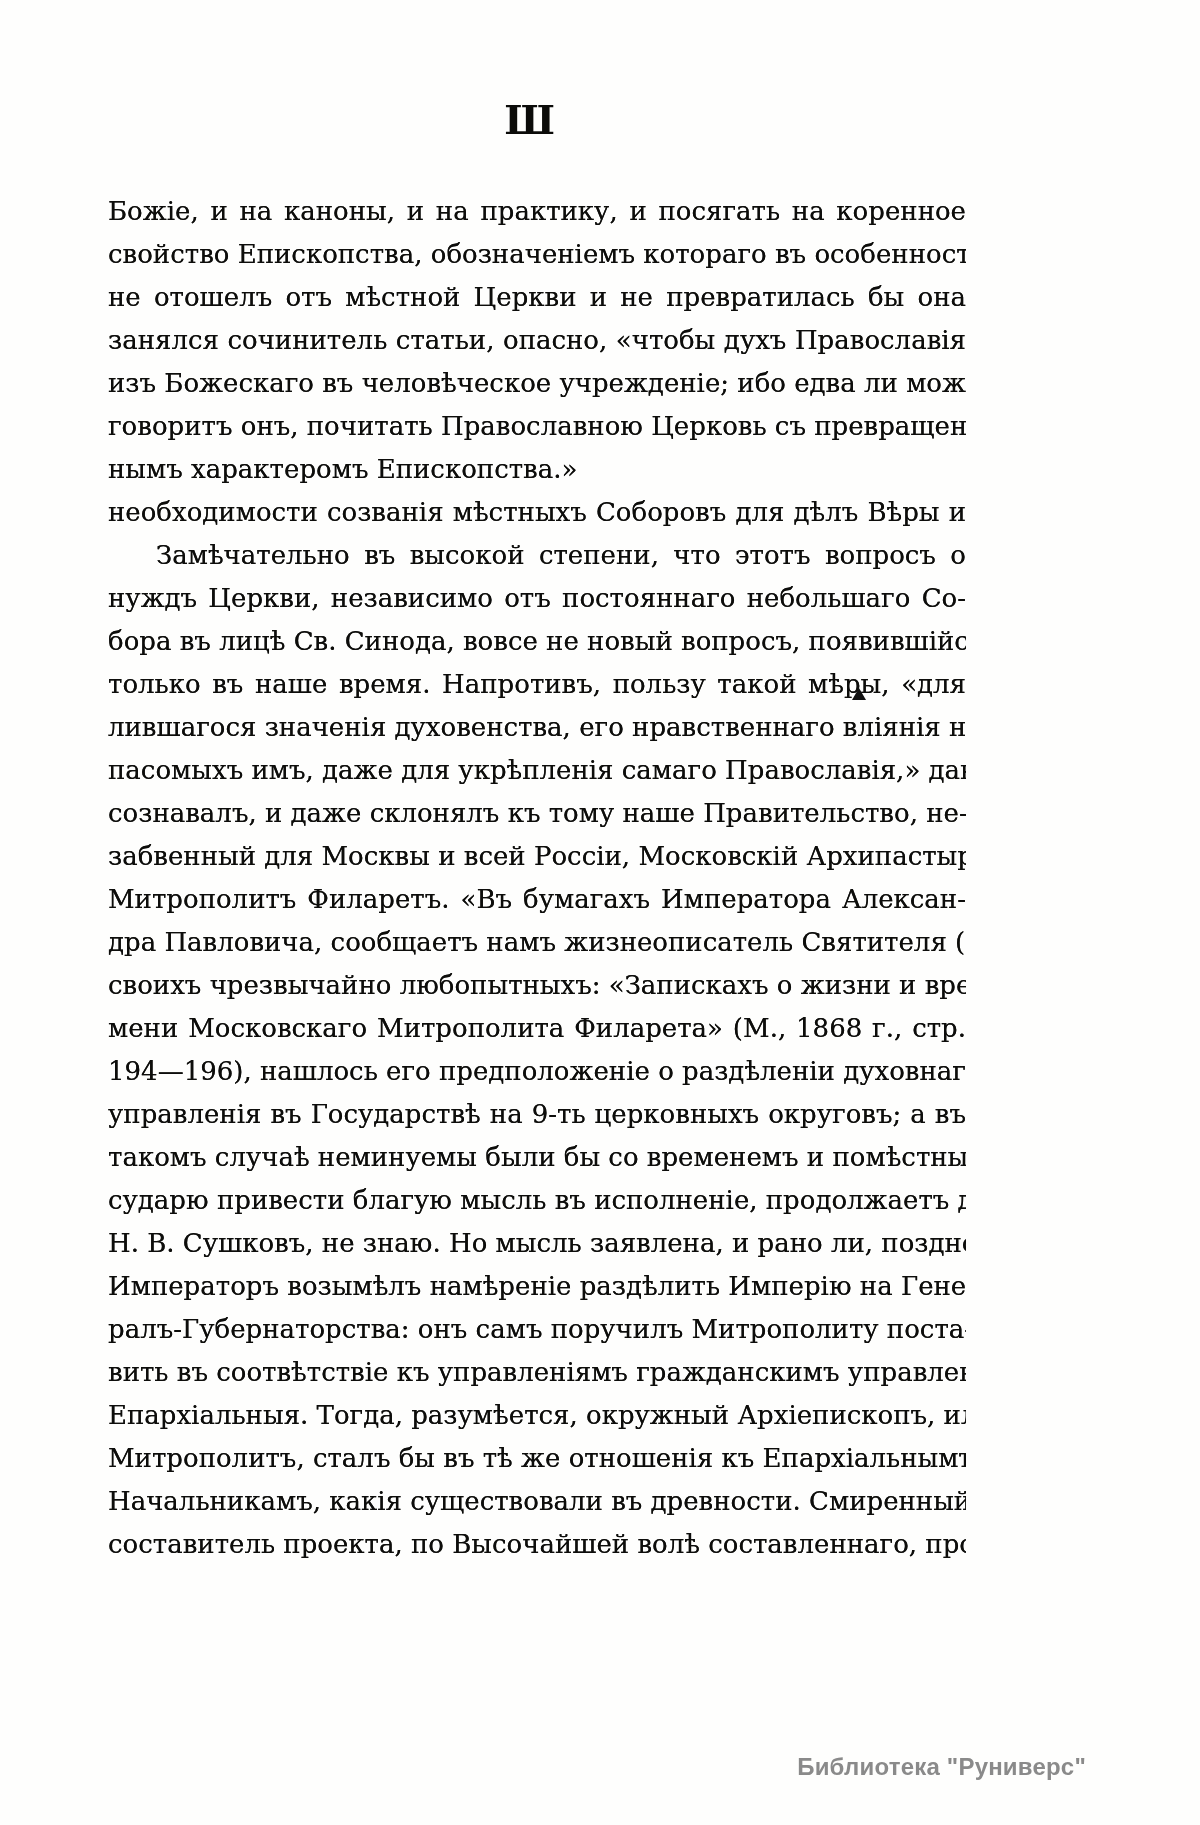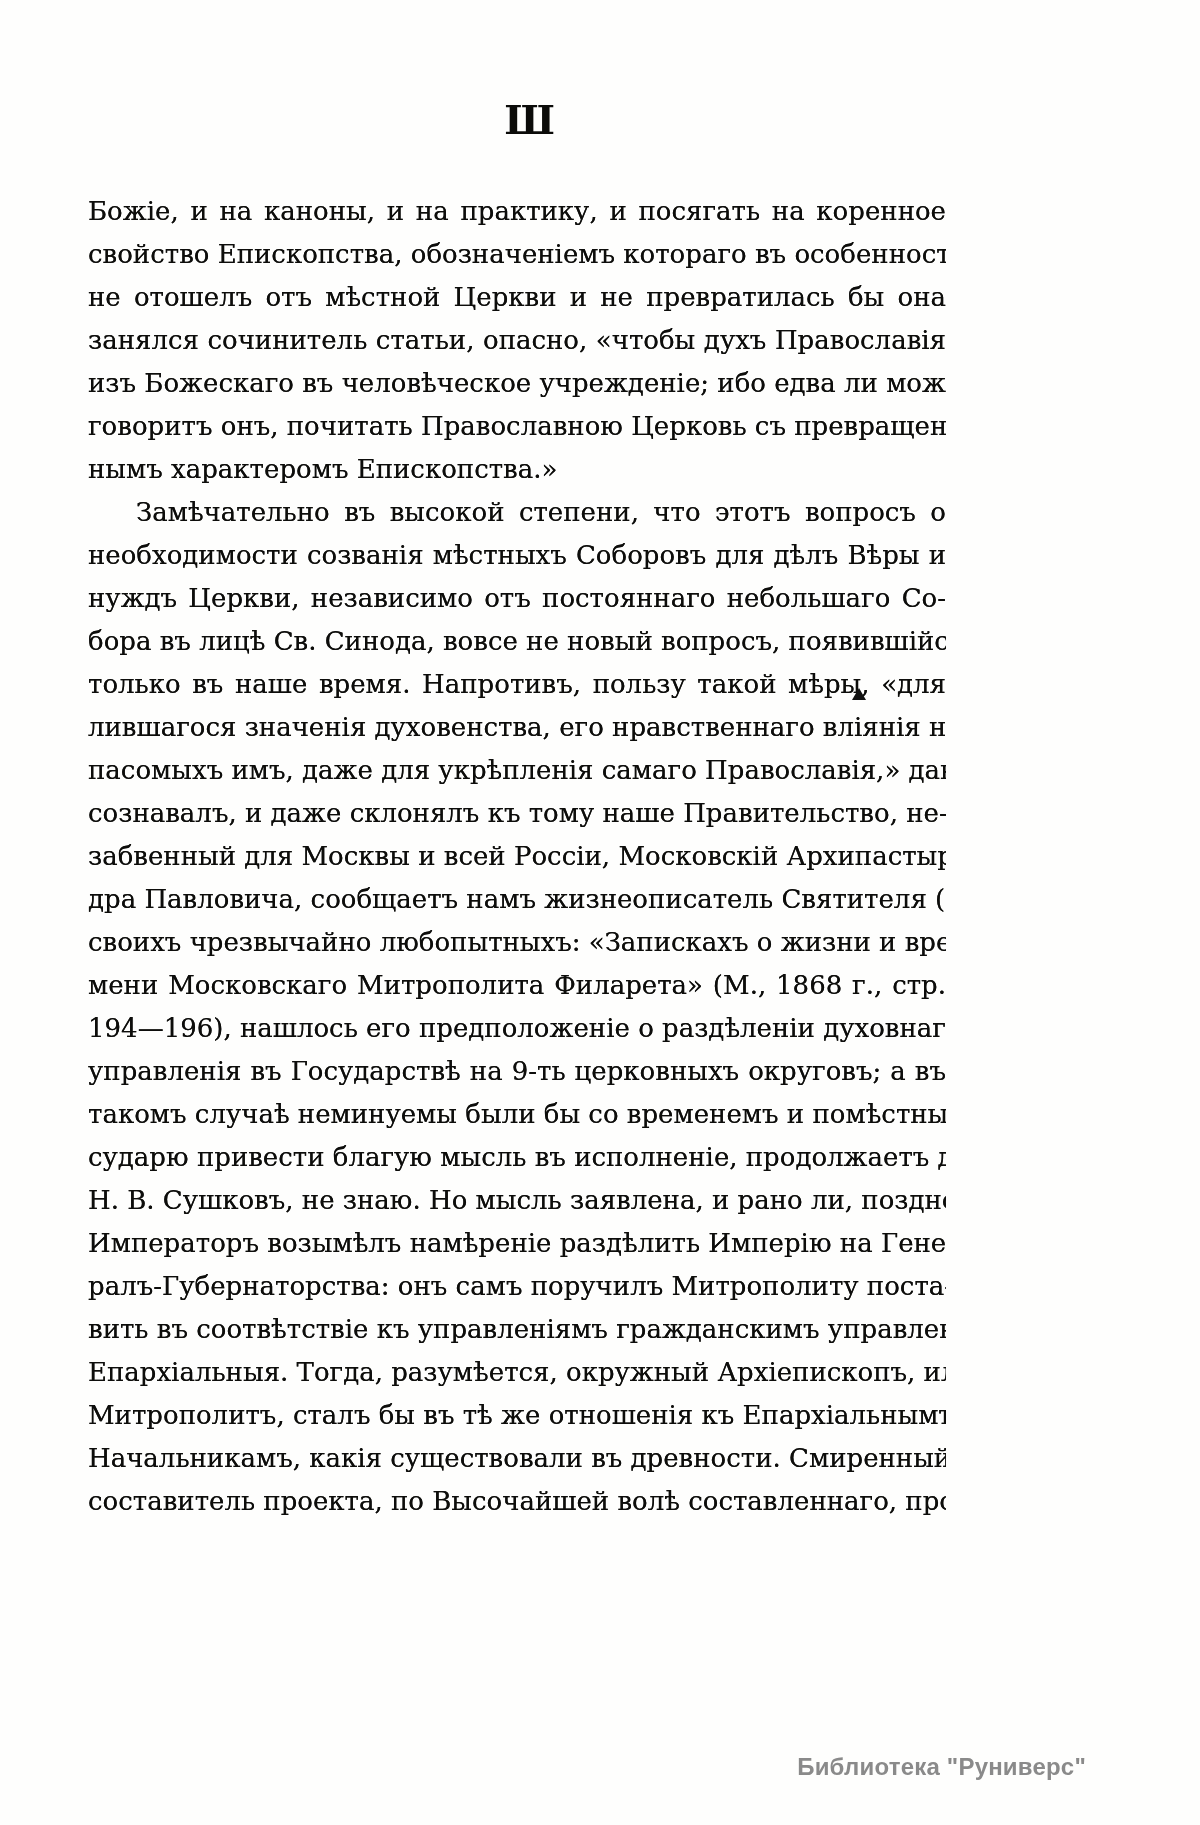--- a/index.html
+++ b/index.html
@@ -19,21 +19,21 @@
     width: 858px;
     text-align: center;
     font-size: 40px;
     font-weight: bold;
     color: #0b0b09;
     letter-spacing: -1px;
   }
   .text-block {
     position: absolute;
     top: 190px;
-    left: 88px;
+    left: 108px;
     width: 858px;
     font-size: 26px;
     line-height: 43px;
     color: #0d0d0b;
     text-shadow: 0 0 0.6px rgba(10,10,8,0.85);
   }
   .line {
     height: 43px;
     overflow: hidden;
     white-space: nowrap;
@@ -79,29 +79,30 @@
       <div class="line">Божіе, и на каноны, и на практику, и посягать на коренное</div>
       <div class="line">свойство Епископства, обозначеніемъ котораго въ особенности</div>
       <div class="line">не отошелъ отъ мѣстной Церкви и не превратилась бы она</div>
       <div class="line">занялся сочинитель статьи, опасно, «чтобы духъ Православія</div>
       <div class="line">изъ Божескаго въ человѣческое учрежденіе; ибо едва ли можно,</div>
       <div class="line">говоритъ онъ, почитать Православною Церковь съ превращен-</div>
       <div class="line last">нымъ характеромъ Епископства.»</div>
     </div>
 
     <div>
+      <div class="line">необходимости созванія мѣстныхъ Соборовъ для дѣлъ Вѣры и</div>
       <div class="line indent">Замѣчательно въ высокой степени, что этотъ вопросъ о</div>
-      <div class="line">необходимости созванія мѣстныхъ Соборовъ для дѣлъ Вѣры и</div>
       <div class="line">нуждъ Церкви, независимо отъ постояннаго небольшаго Со-</div>
       <div class="line">бора въ лицѣ Св. Синода, вовсе не новый вопросъ, появившійся</div>
       <div class="line">только въ наше время. Напротивъ, пользу такой мѣры, «для</div>
       <div class="line">лившагося значенія духовенства, его нравственнаго вліянія на</div>
       <div class="line">пасомыхъ имъ, даже для укрѣпленія самаго Православія,» давно</div>
       <div class="line">сознавалъ, и даже склонялъ къ тому наше Правительство, не-</div>
       <div class="line">забвенный для Москвы и всей Россіи, Московскій Архипастырь,</div>
+      <div class="line">Митрополитъ Филаретъ. «Въ бумагахъ Императора Алексан-</div>
       <div class="line">дра Павловича, сообщаетъ намъ жизнеописатель Святителя (въ</div>
       <div class="line">своихъ чрезвычайно любопытныхъ: «Запискахъ о жизни и вре-</div>
       <div class="line">мени Московскаго Митрополита Филарета» (М., 1868 г., стр.</div>
       <div class="line">194—196), нашлось его предположеніе о раздѣленіи духовнаго</div>
       <div class="line">управленія въ Государствѣ на 9-ть церковныхъ округовъ; а въ</div>
       <div class="line">такомъ случаѣ неминуемы были бы со временемъ и помѣстные</div>
       <div class="line">сударю привести благую мысль въ исполненіе, продолжаетъ далѣе</div>
       <div class="line">Н. В. Сушковъ, не знаю. Но мысль заявлена, и рано ли, поздно</div>
       <div class="line">Императоръ возымѣлъ намѣреніе раздѣлить Имперію на Гене-</div>
       <div class="line">ралъ-Губернаторства: онъ самъ поручилъ Митрополиту поста-</div>

